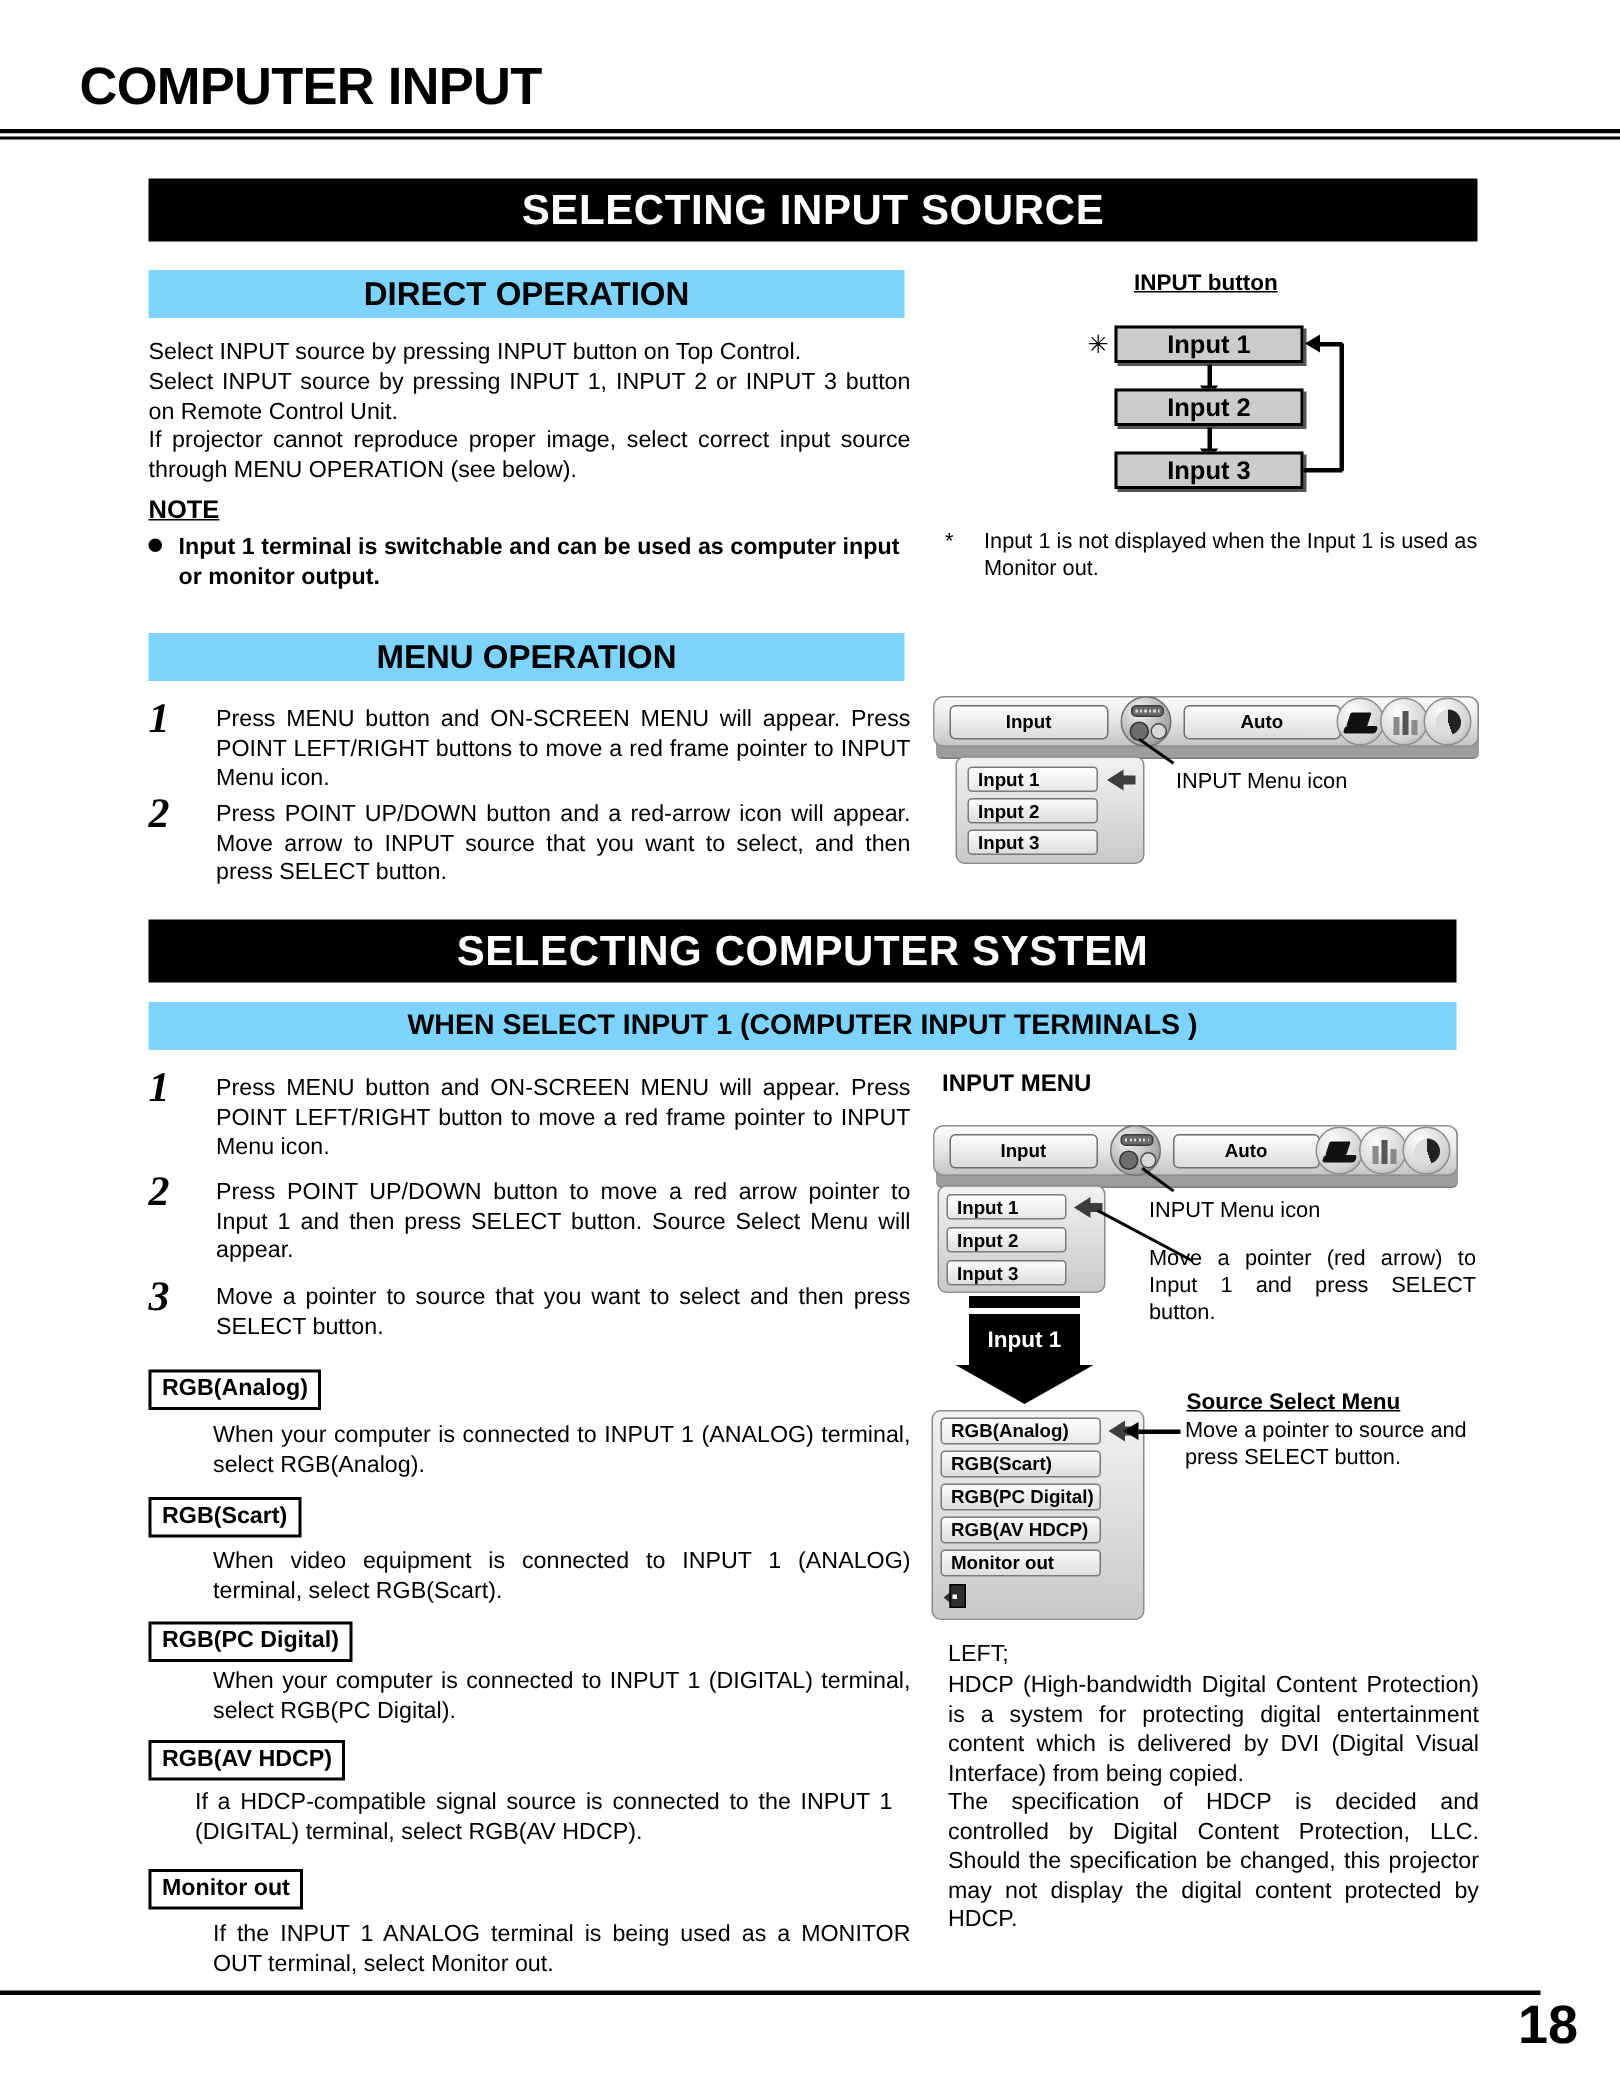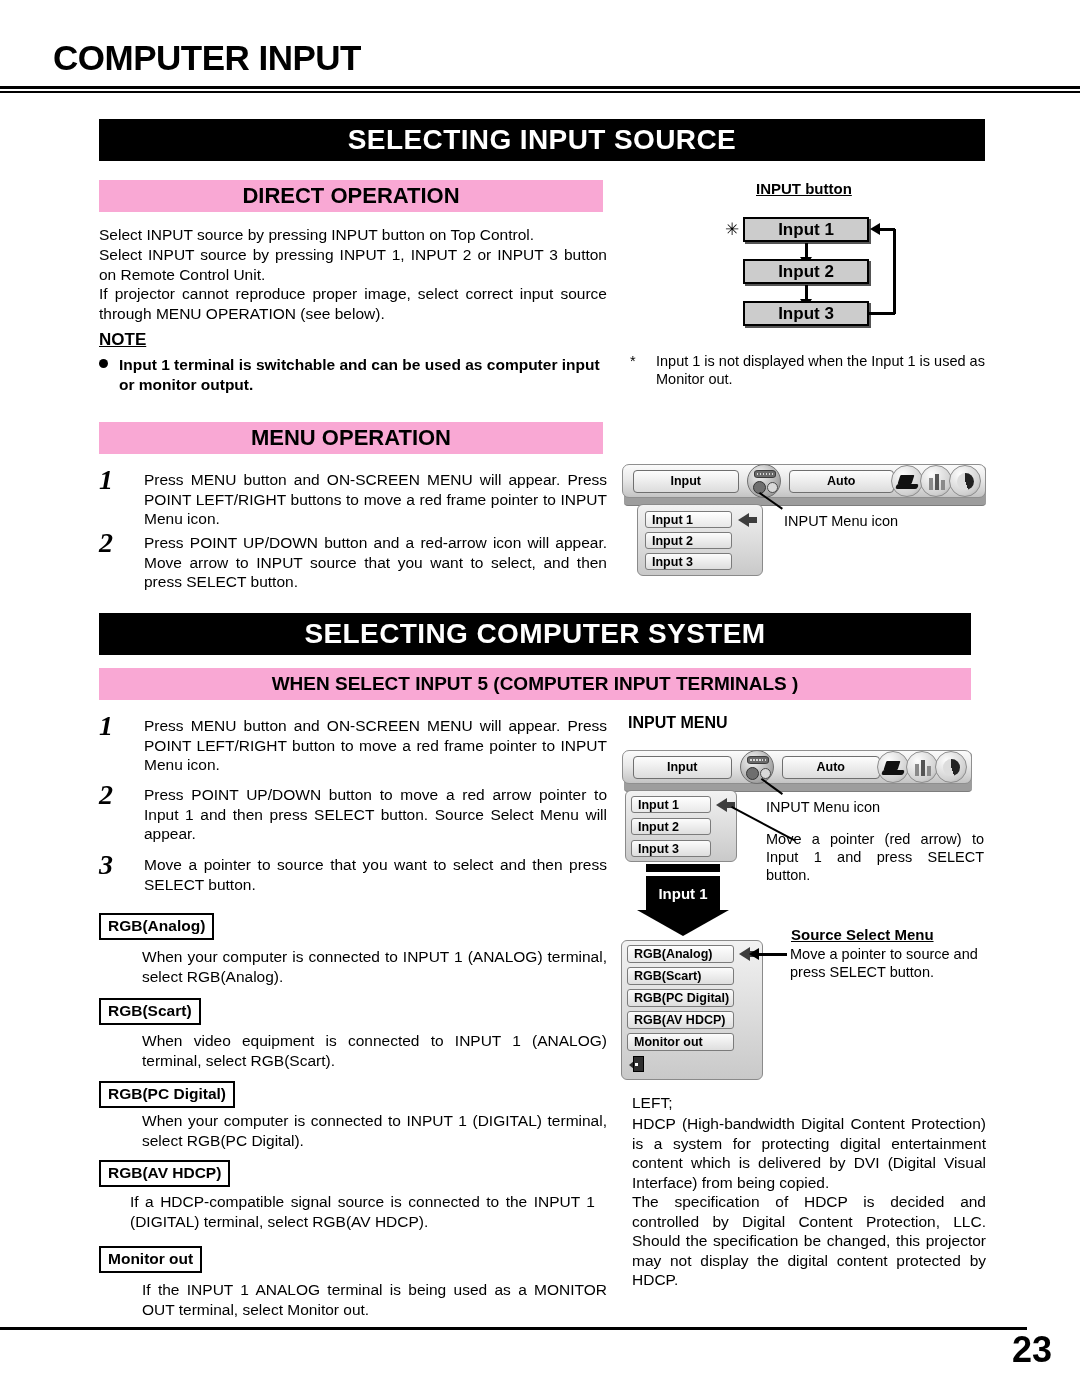--- a/index.html
+++ b/index.html
@@ -28,21 +28,21 @@
   
   .banner-black {
     position: absolute;
     background: #000; color: #fff;
     font-size: 28px; font-weight: bold;
     text-align: center; letter-spacing: 0.4px;
     display: flex; align-items: center; justify-content: center;
   }
   .banner-gray {
     position: absolute;
-    background: #f9a8d4; color: #000;
+    background: #7dd3fc; color: #000;
     font-weight: bold; text-align: center;
     display: flex; align-items: center; justify-content: center;
   }
 
   #banner-sis { left: 99px; top: 119px; width: 886px; height: 42px; }
   #banner-scs { left: 99px; top: 613px; width: 872px; height: 42px; }
   #banner-direct { left: 99px; top: 180px; width: 504px; height: 32px; font-size: 22px; }
   #banner-menu  { left: 99px; top: 422px; width: 504px; height: 32px; font-size: 22px; }
   #banner-when  { left: 99px; top: 668px; width: 872px; height: 32px; font-size: 19px; }
 
@@ -357,21 +357,21 @@
     <div class="osd-item" style="left:645px; top:553px; width:87px; height:17px;">Input 3</div>
     <div class="red-arrow" style="left:738px; top:513px;">
       <span class="tail"></span>
     </div>
 
     <div class="leader" style="left:760px; top:492px; width:28px; transform: rotate(35deg);"></div>
     <div class="caption-plain" style="left:784px; top:512px;">INPUT Menu icon</div>
   </div>
 
   <div id="banner-scs" class="banner-black">SELECTING COMPUTER SYSTEM</div>
-  <div id="banner-when" class="banner-gray">WHEN SELECT  INPUT 5 (COMPUTER INPUT TERMINALS )</div>
+  <div id="banner-when" class="banner-gray">WHEN SELECT  INPUT 1 (COMPUTER INPUT TERMINALS )</div>
 
   <div class="step" style="left:99px; top:716px; width:508px;">
     <span class="num">1</span>
     <span class="txt">Press MENU button and ON-SCREEN MENU will appear.  Press POINT LEFT/RIGHT button to move a red frame pointer to INPUT Menu icon.</span>
   </div>
   <div class="step" style="left:99px; top:785px; width:508px;">
     <span class="num">2</span>
     <span class="txt">Press POINT UP/DOWN button to move a red arrow pointer to Input 1 and then press SELECT button.  Source Select Menu will appear.</span>
   </div>
   <div class="step" style="left:99px; top:855px; width:508px;">
@@ -451,15 +451,15 @@
   </div>
   <div class="loop-h" style="left:759px; top:953px; width:28px;"></div>
   <div class="loop-head" style="left:749px; top:948px;"></div>
   <div class="caption-plain" style="left:790px; top:945px; width:200px;">Move a pointer to source and press SELECT button.</div>
 
   <div class="caption-plain" style="left:632px; top:1094px; font-size:15.5px;">LEFT;</div>
   <div class="body-text" style="left:632px; top:1114px; width:354px;">HDCP (High-bandwidth Digital Content Protection) is a system for protecting digital entertainment content which is delivered by DVI (Digital Visual Interface) from being copied.</div>
   <div class="body-text" style="left:632px; top:1192px; width:354px;">The specification of HDCP is decided and controlled by Digital Content Protection, LLC. Should the specification be changed, this projector may not display the digital content protected by HDCP.</div>
 
   <div class="foot-rule"></div>
-  <div class="page-num">23</div>
+  <div class="page-num">18</div>
 
 </div>
 
 </body></html>

